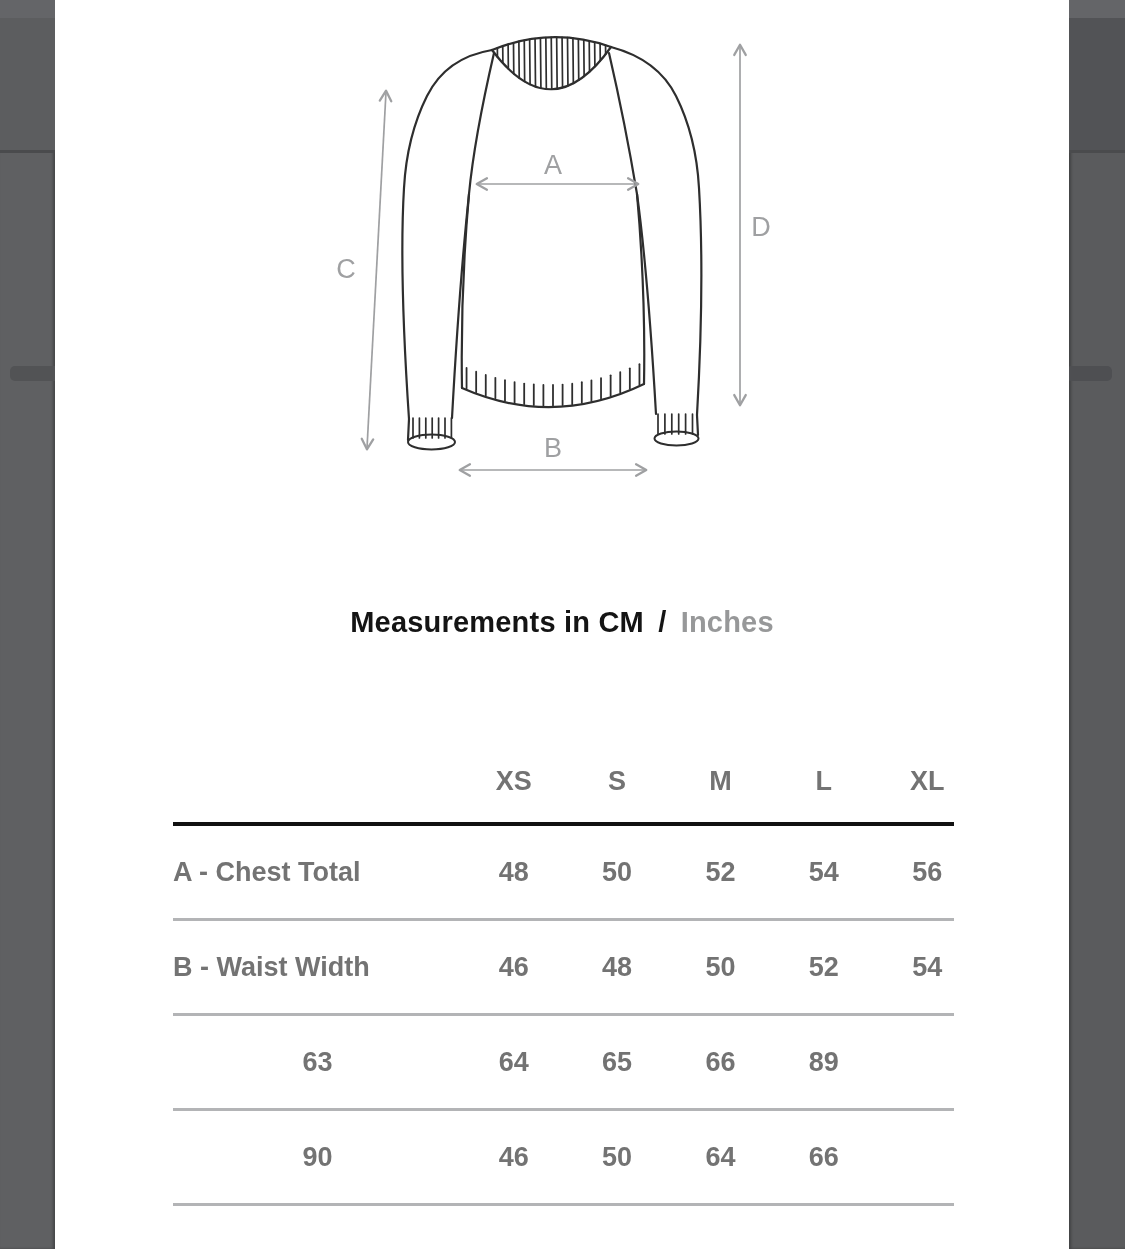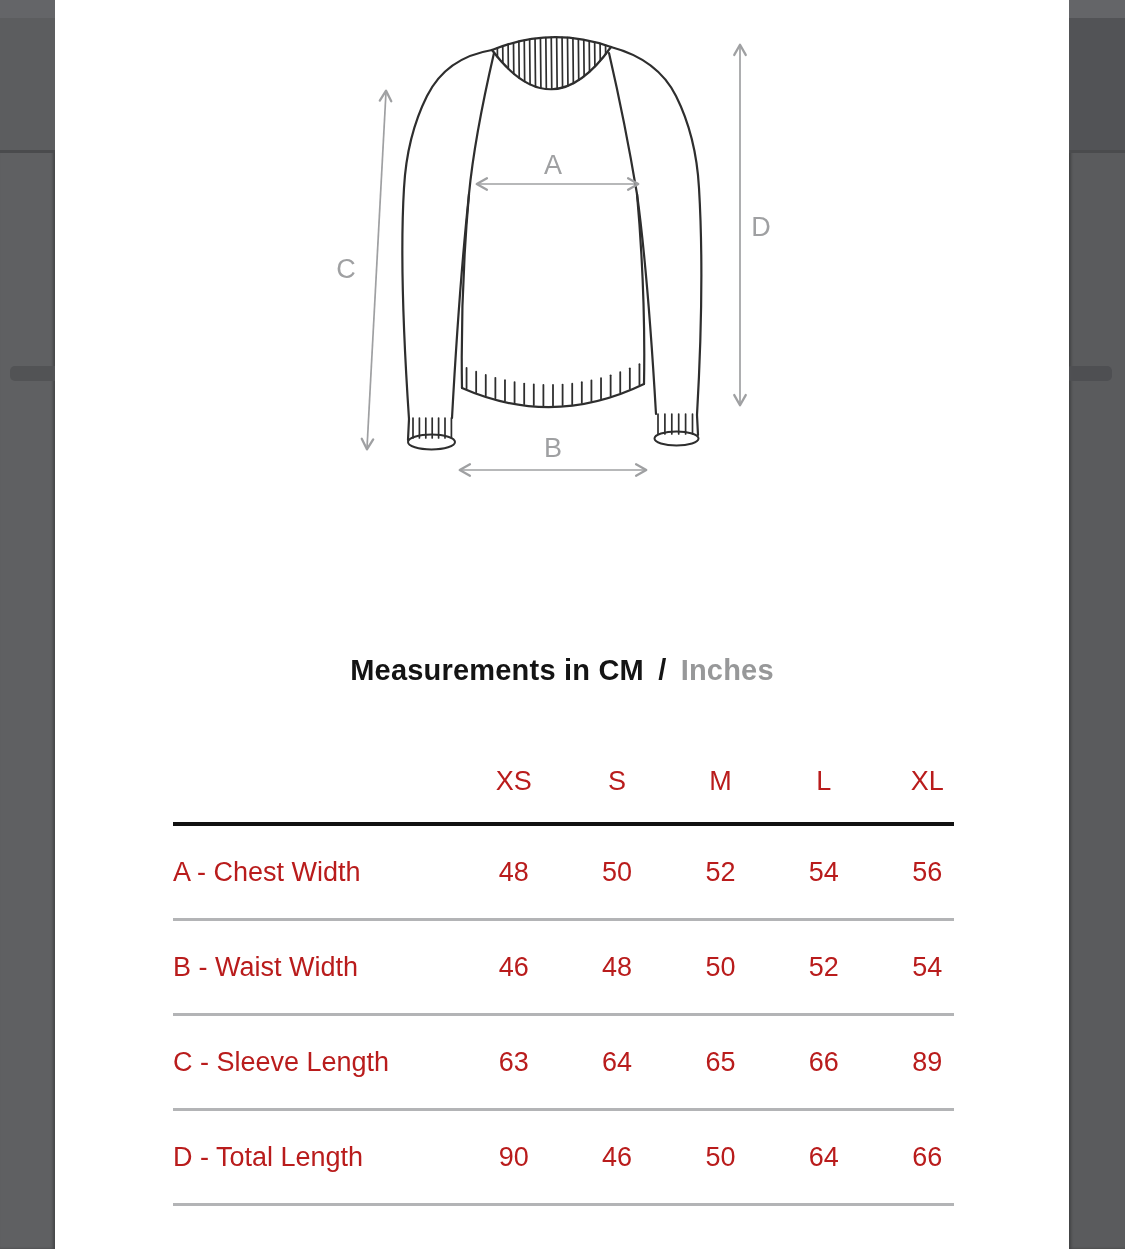--- a/index.html
+++ b/index.html
@@ -28,31 +28,30 @@
 
   
   .diagram{position:absolute;left:275px;top:25px;width:470px;height:485px;}
   .diagram svg{display:block;width:100%;height:100%;}
 
   
   .unit-title{
     position:absolute;left:0;top:606px;width:1014px;
     text-align:center;font-size:29px;font-weight:bold;color:#141414;
     letter-spacing:.2px;
-    margin-top:48px;
   }
   .unit-title .sep{color:#141414;padding:0 6px;}
   .unit-title .alt{color:#979899;cursor:pointer;}
 
   
   .size-table{position:absolute;left:118px;top:740px;width:806px;}
   .trow{display:grid;grid-template-columns:289px repeat(5,103.4px);align-items:center;}
   .trow.head{height:82px;}
   .trow.body{height:92px;}
-  .cell{font-size:27px;font-weight:normal;color:#b91c1c;}
+  .cell{font-size:27px;font-weight:bold;color:#737373;}
   .cell.label{text-align:left;}
   .cell.val{text-align:center;}
   .rule{height:3px;width:781px;background:#b3b4b6;}
   .rule.black{height:4px;background:#111111;}
 </style>
 </head>
 <body>
 
 <div class="bg-strip left">
   <div class="bg-topband"></div>
@@ -191,51 +190,49 @@
       <div class="cell label"></div>
       <div class="cell val">XS</div>
       <div class="cell val">S</div>
       <div class="cell val">M</div>
       <div class="cell val">L</div>
       <div class="cell val">XL</div>
     </div>
     <div class="rule black"></div>
 
     <div class="trow body">
-      <div class="cell label">A - Chest Width</div>
+      <div class="cell label">A - Chest Total</div>
       <div class="cell val">48</div>
       <div class="cell val">50</div>
       <div class="cell val">52</div>
       <div class="cell val">54</div>
       <div class="cell val">56</div>
     </div>
     <div class="rule"></div>
 
     <div class="trow body">
       <div class="cell label">B - Waist Width</div>
       <div class="cell val">46</div>
       <div class="cell val">48</div>
       <div class="cell val">50</div>
       <div class="cell val">52</div>
       <div class="cell val">54</div>
     </div>
     <div class="rule"></div>
 
     <div class="trow body">
-      <div class="cell label">C - Sleeve Length</div>
       <div class="cell val">63</div>
       <div class="cell val">64</div>
       <div class="cell val">65</div>
       <div class="cell val">66</div>
       <div class="cell val">89</div>
     </div>
     <div class="rule"></div>
 
     <div class="trow body">
-      <div class="cell label">D - Total Length</div>
       <div class="cell val">90</div>
       <div class="cell val">46</div>
       <div class="cell val">50</div>
       <div class="cell val">64</div>
       <div class="cell val">66</div>
     </div>
     <div class="rule"></div>
   </div>
 </div>
 

